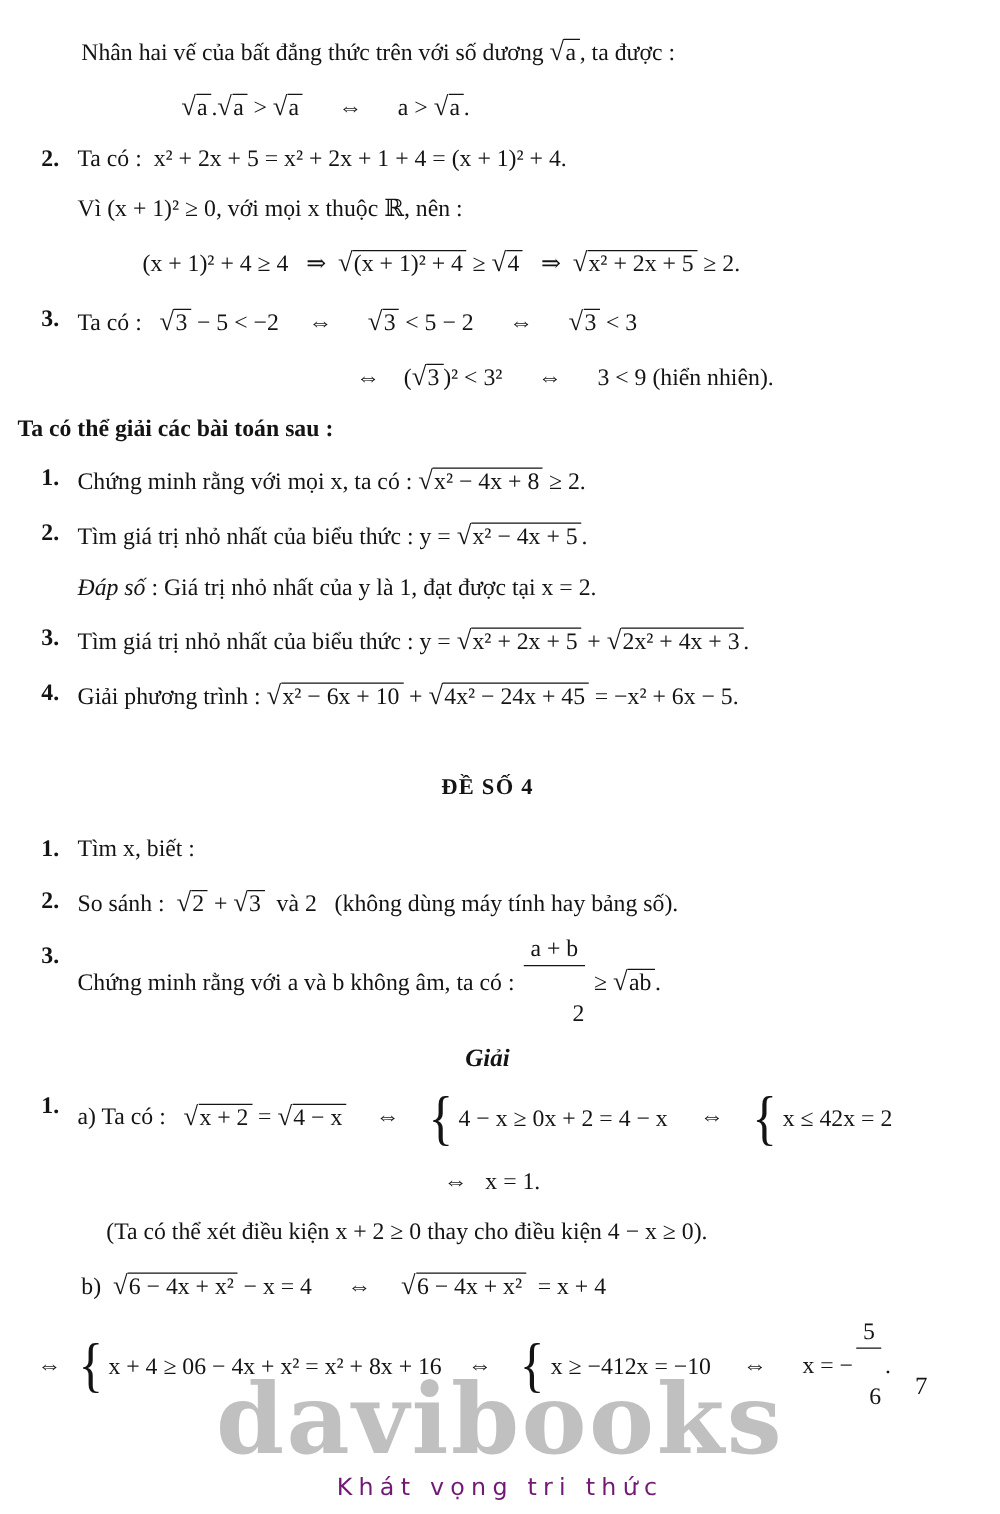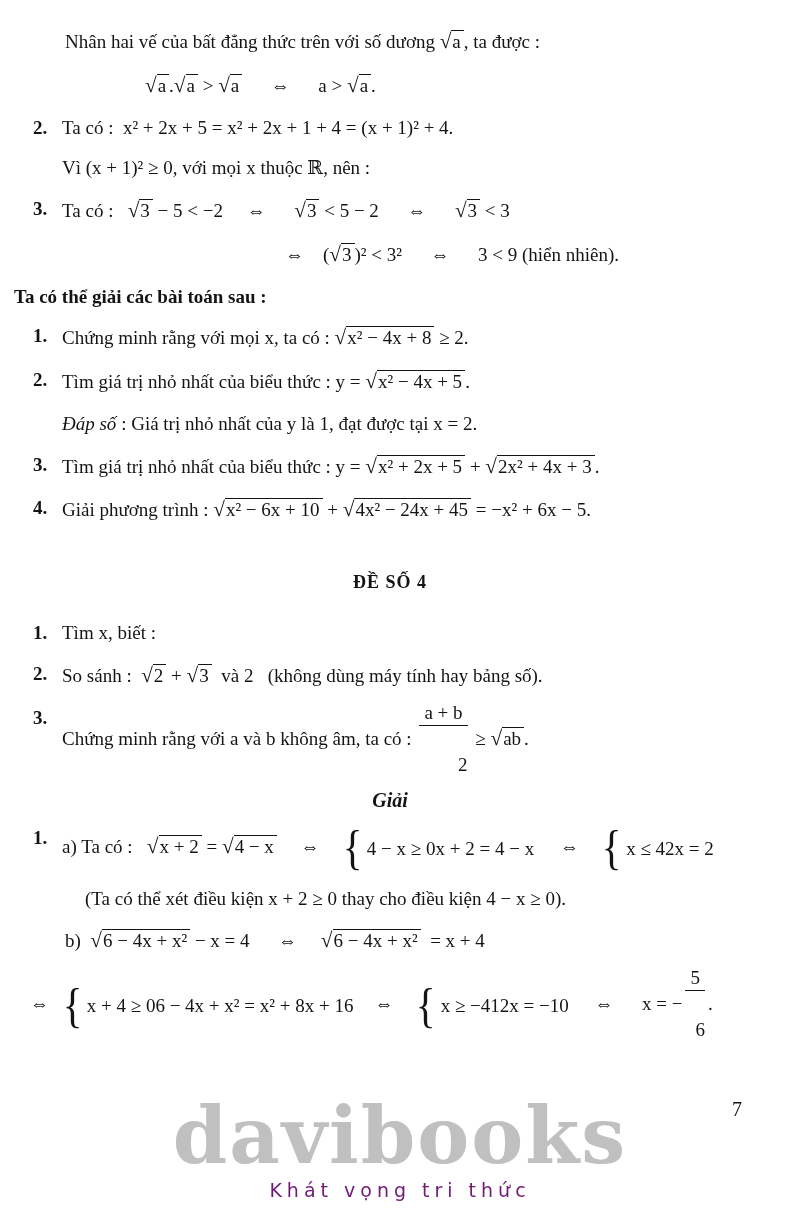--- a/index.html
+++ b/index.html
@@ -54,20 +54,21 @@
 <div class="page">
 
   <div class="line ml-intro">Nhân hai vế của bất đẳng thức trên với số dương <span class="sqrt"><span class="rad">√</span><span class="rcd">a</span></span>, ta được :</div>
   <div class="line ml-eq1"><span class="sqrt"><span class="rad">√</span><span class="rcd">a</span></span>.<span class="sqrt"><span class="rad">√</span><span class="rcd">a</span></span> &gt; <span class="sqrt"><span class="rad">√</span><span class="rcd">a</span></span>      ⇔      a &gt; <span class="sqrt"><span class="rad">√</span><span class="rcd">a</span></span>.</div>
 
   <div class="line num-item">
     <span class="num">2.</span>
     <span class="mathline">Ta có :  x² + 2x + 5 = x² + 2x + 1 + 4 = (x + 1)² + 4.</span>
   </div>
   <div class="line ml-cont">Vì (x + 1)² ≥ 0, với mọi x thuộc ℝ, nên :</div>
+  <div class="line ml-eq2">(x + 1)² + 4 ≥ 4   ⇒  <span class="sqrt"><span class="rad">√</span><span class="rcd">(x + 1)² + 4</span></span> ≥ <span class="sqrt"><span class="rad">√</span><span class="rcd">4</span></span>   ⇒  <span class="sqrt"><span class="rad">√</span><span class="rcd">x² + 2x + 5</span></span> ≥ 2.</div>
 
   <div class="line num-item">
     <span class="num">3.</span>
     <span class="mathline">Ta có :   <span class="sqrt"><span class="rad">√</span><span class="rcd">3</span></span> − 5 &lt; −2     ⇔      <span class="sqrt"><span class="rad">√</span><span class="rcd">3</span></span> &lt; 5 − 2      ⇔      <span class="sqrt"><span class="rad">√</span><span class="rcd">3</span></span> &lt; 3</span>
   </div>
   <div class="line ml-eq3">⇔    (<span class="sqrt"><span class="rad">√</span><span class="rcd">3</span></span>)² &lt; 3²      ⇔      3 &lt; 9 (hiển nhiên).</div>
 
   <div class="line bold-head">Ta có thể giải các bài toán sau :</div>
 
   <div class="line num-item">
@@ -105,20 +106,21 @@
     <span class="num">3.</span>
     <span class="mathline">Chứng minh rằng với a và b không âm, ta có : <span class="frac"><span class="num-f">a + b</span><span class="den">2</span></span> ≥ <span class="sqrt"><span class="rad">√</span><span class="rcd">ab</span></span>.</span>
   </div>
 
   <div class="heading-giai">Giải</div>
 
   <div class="line num-item">
     <span class="num">1.</span>
     <span class="mathline">a) Ta có :   <span class="sqrt"><span class="rad">√</span><span class="rcd">x + 2</span></span> = <span class="sqrt"><span class="rad">√</span><span class="rcd">4 − x</span></span>     ⇔    <span class="cases"><span class="brace">{</span><span class="case-col"><span class="case-row">4 − x ≥ 0</span><span class="case-row">x + 2 = 4 − x</span></span></span>     ⇔    <span class="cases"><span class="brace">{</span><span class="case-col"><span class="case-row">x ≤ 4</span><span class="case-row">2x = 2</span></span></span></span>
   </div>
+  <div class="line ml-s1b">⇔   x = 1.</div>
   <div class="line ml-note">(Ta có thể xét điều kiện x + 2 ≥ 0 thay cho điều kiện 4 − x ≥ 0).</div>
   <div class="line ml-b">b)  <span class="sqrt"><span class="rad">√</span><span class="rcd">6 − 4x + x²</span></span> − x = 4      ⇔     <span class="sqrt"><span class="rad">√</span><span class="rcd">6 − 4x + x²</span></span>  = x + 4</div>
   <div class="line ml-s3">⇔  <span class="cases"><span class="brace">{</span><span class="case-col"><span class="case-row">x + 4 ≥ 0</span><span class="case-row">6 − 4x + x² = x² + 8x + 16</span></span></span>    ⇔    <span class="cases"><span class="brace">{</span><span class="case-col"><span class="case-row">x ≥ −4</span><span class="case-row">12x = −10</span></span></span>     ⇔      x = −<span class="frac"><span class="num-f">5</span><span class="den">6</span></span>.</div>
 
 </div>
 
 <div class="watermark">
   <div class="wm-brand">davibooks</div>
   <div class="wm-tagline">Khát vọng tri thức</div>
 </div>

